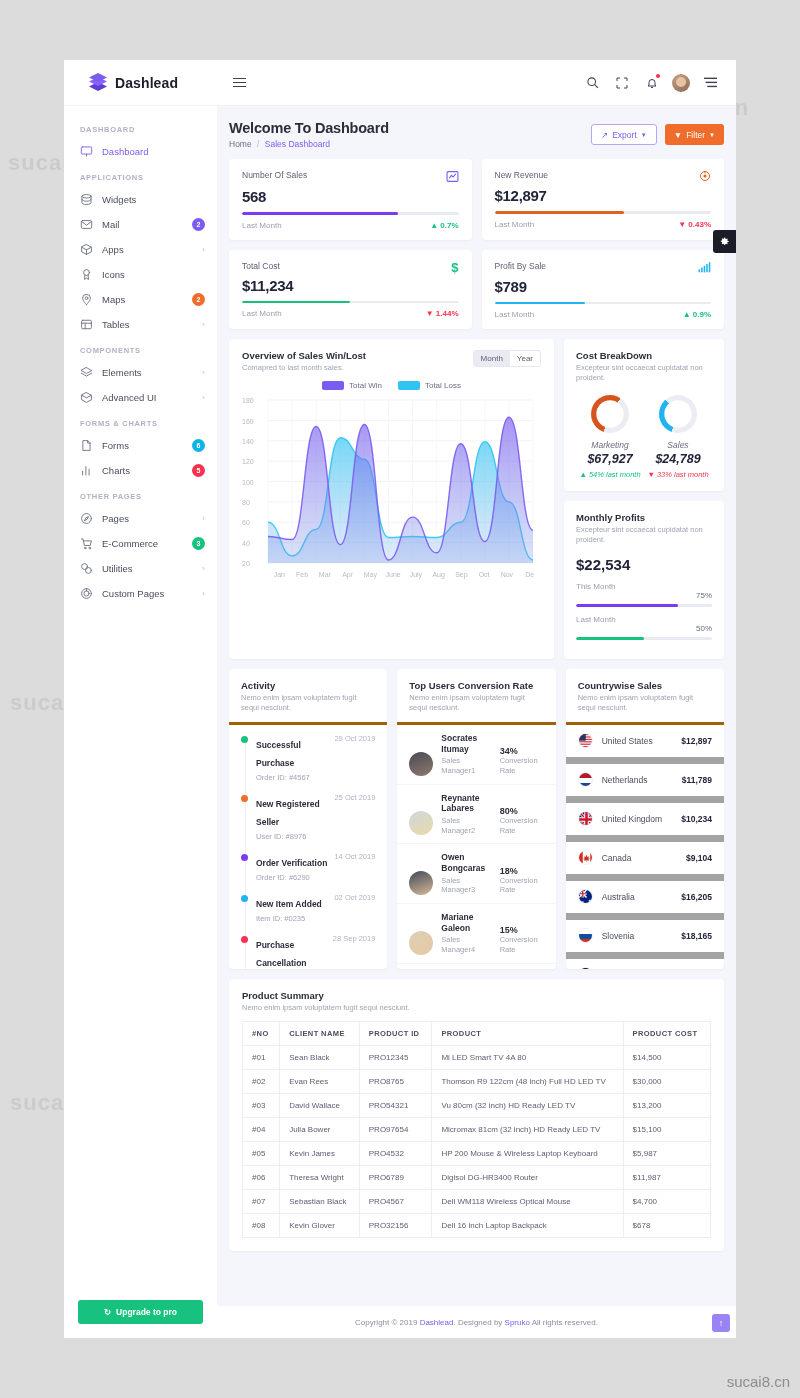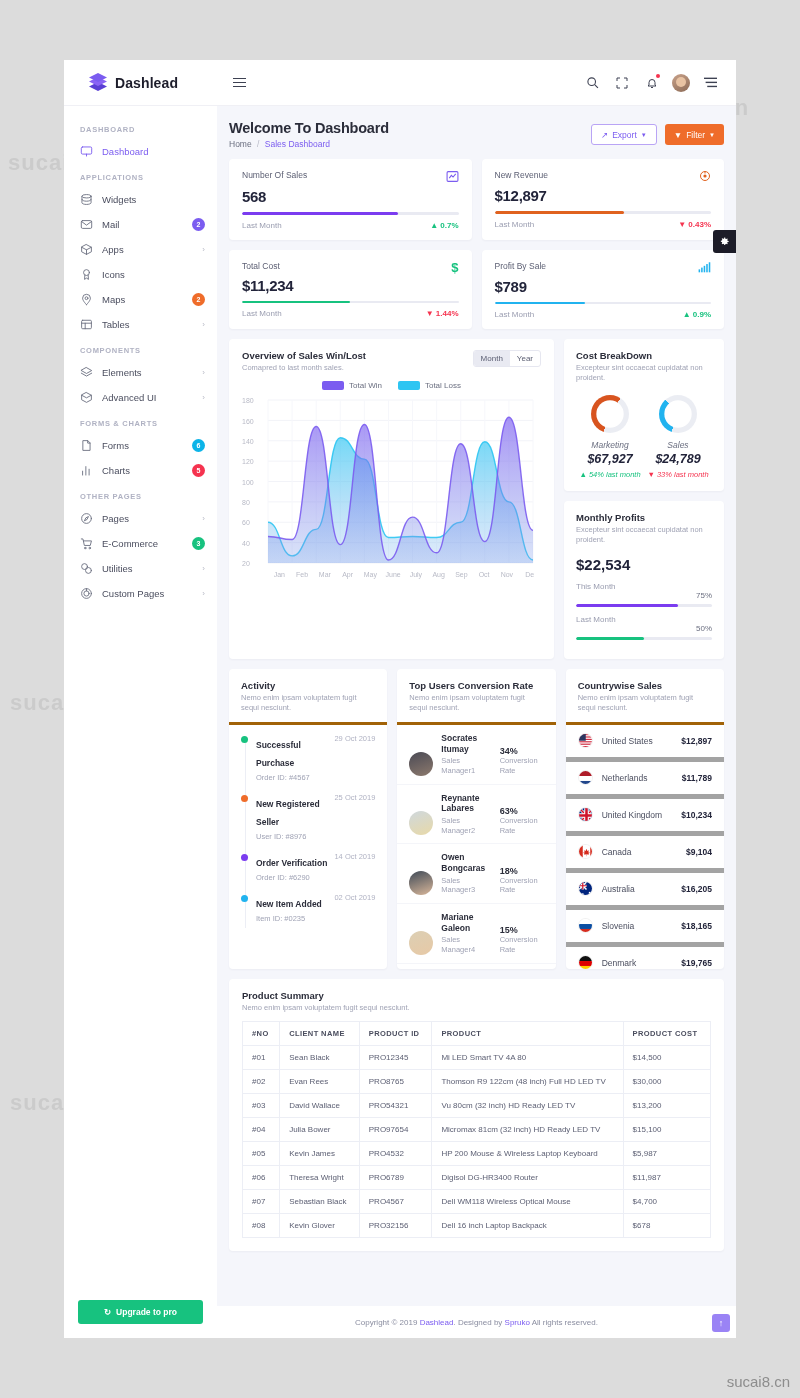--- a/index.html
+++ b/index.html
@@ -110,21 +110,21 @@
   .tl-t{font-size:8.5px;font-weight:700;color:#2b2d3a;display:inline;}
   .tl-d{font-size:7.5px;color:#b0b2c3;float:right;margin-left:5px;}
   .tl-o{font-size:7.5px;color:#a0a3b5;margin-top:3px;}
   .ur{display:flex;align-items:flex-end;gap:8px;padding:8px 12px;border-bottom:1px solid #f4f5f9;}
   .ur-av{width:24px;height:24px;border-radius:50%;flex:0 0 24px;overflow:hidden;position:relative;}
   .ur-n{font-size:8.5px;font-weight:700;color:#2b2d3a;line-height:1.25;}
   .ur-r{font-size:7.5px;color:#a0a3b5;line-height:1.3;margin-top:2px;}
   .ur-right{margin-left:auto;text-align:left;width:44px;flex:0 0 44px;}
   .ur-p{font-size:9px;font-weight:700;color:#2b2d3a;}
   .ur-c{font-size:7.5px;color:#a0a3b5;line-height:1.3;}
-  .cr{display:flex;align-items:center;gap:9px;padding:8.5px 12px;border-bottom:5px solid #a3a3a3;}
+  .cr{display:flex;align-items:center;gap:9px;padding:8.5px 12px;border-bottom:7px solid #a3a3a3;}
   .flag{width:15px;height:15px;border-radius:50%;flex:0 0 15px;overflow:hidden;position:relative;border:.5px solid rgba(0,0,0,.06);}
   .cr-n{font-size:8.5px;color:#4a4d5e;}
   .cr-v{margin-left:auto;font-size:8.5px;font-weight:700;color:#22243a;}
   
   .tbl{width:100%;border-collapse:collapse;margin-top:8px;}
   .tbl th{font-size:7.5px;letter-spacing:.4px;color:#4a4d5e;text-align:left;padding:7px 9px;border:1px solid #eceef5;font-weight:700;background:#fff;}
   .tbl td{font-size:8px;color:#5d6074;padding:7px 9px;border:1px solid #eceef5;}
   .footer{height:32px;display:flex;align-items:center;justify-content:center;background:#fff;font-size:8px;color:#8a8da0;position:relative;}
   .footer a{color:#7b5cf0;text-decoration:none;}
   .gear-tab{position:absolute;right:0;top:170px;width:23px;height:23px;background:#1c1c28;display:flex;align-items:center;justify-content:center;border-radius:3px 0 0 3px;cursor:pointer;z-index:9;}
@@ -612,20 +612,24 @@
                   <div class="tl-txt"><span class="tl-d">25 Oct 2019</span><span class="tl-t">New Registered Seller</span><div class="tl-o">User ID: #8976</div></div>
                 </div>
                 <div class="tl-item">
                   <span class="dot" style="background:#7b3cf0"></span>
                   <div class="tl-txt"><span class="tl-d">14 Oct 2019</span><span class="tl-t">Order Verification</span><div class="tl-o">Order ID: #6290</div></div>
                 </div>
                 <div class="tl-item">
                   <span class="dot" style="background:#21b3ef"></span>
                   <div class="tl-txt"><span class="tl-d">02 Oct 2019</span><span class="tl-t">New Item Added</span><div class="tl-o">Item ID: #0235</div></div>
                 </div>
+                <div class="tl-item">
+                  <span class="dot" style="background:#f5334f"></span>
+                  <div class="tl-txt"><span class="tl-d">28 Sep 2019</span><span class="tl-t">Purchase Cancellation</span></div>
+                </div>
               </div>
             </div>
         </div>
 
         <div class="card b3">
           <div class="b3-head">
             <div class="sc-title">Top Users Conversion Rate</div>
             <div class="sc-sub">Nemo enim ipsam voluptatem fugit sequi nesciunt.</div>
           </div>
           <div class="b3-body" id="users">
@@ -640,21 +644,21 @@
                   <div class="ur-c">Conversion Rate</div>
                 </div>
               </div>
               <div class="ur">
                 <div class="ur-av" style="background:linear-gradient(160deg,#cfd8dd,#e8d9a8)"></div>
                 <div style="min-width:0">
                   <div class="ur-n">Reynante Labares</div>
                   <div class="ur-r">Sales Manager2</div>
                 </div>
                 <div class="ur-right">
-                  <div class="ur-p">63%</div>
+                  <div class="ur-p">80%</div>
                   <div class="ur-c">Conversion Rate</div>
                 </div>
               </div>
               <div class="ur">
                 <div class="ur-av" style="background:linear-gradient(160deg,#3f4a57,#d9b79a)"></div>
                 <div style="min-width:0">
                   <div class="ur-n">Owen Bongcaras</div>
                   <div class="ur-r">Sales Manager3</div>
                 </div>
                 <div class="ur-right">

